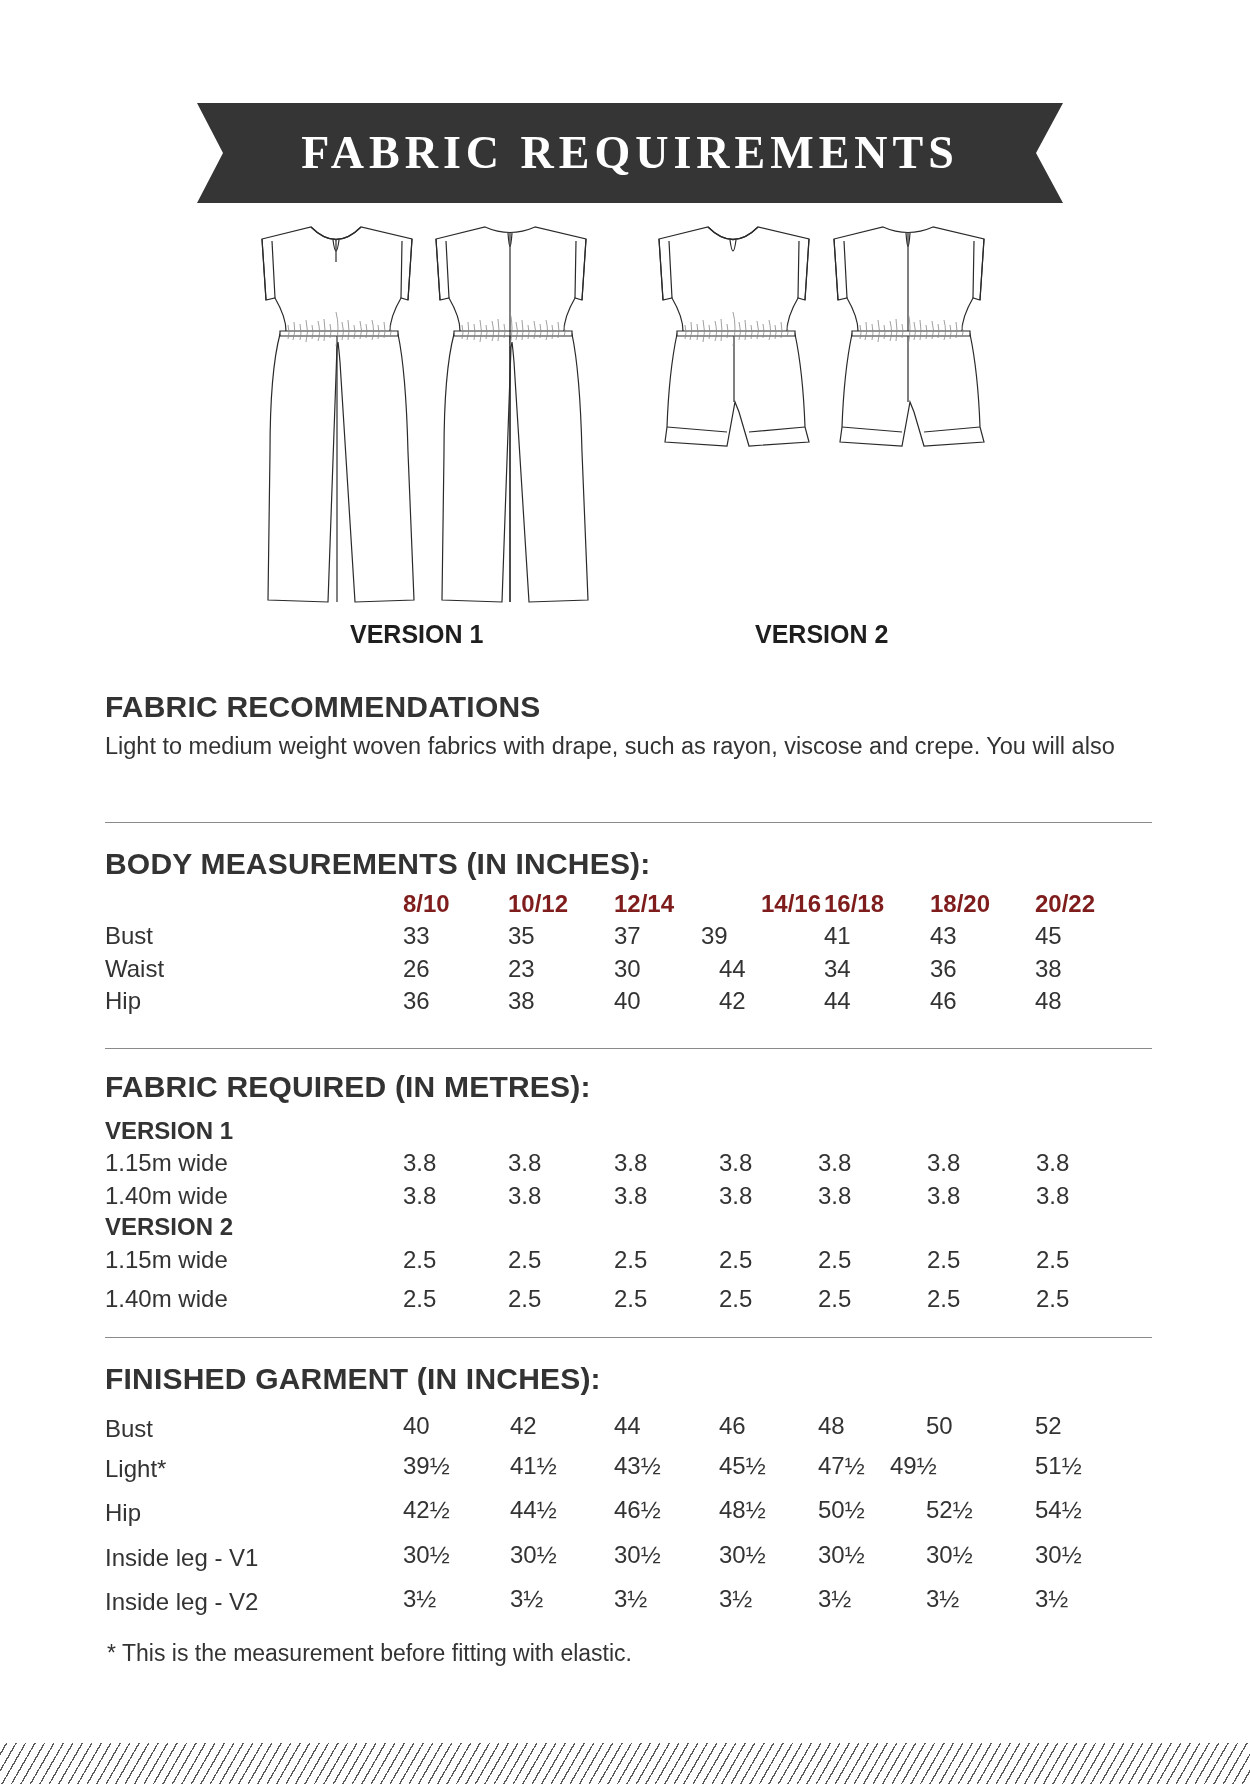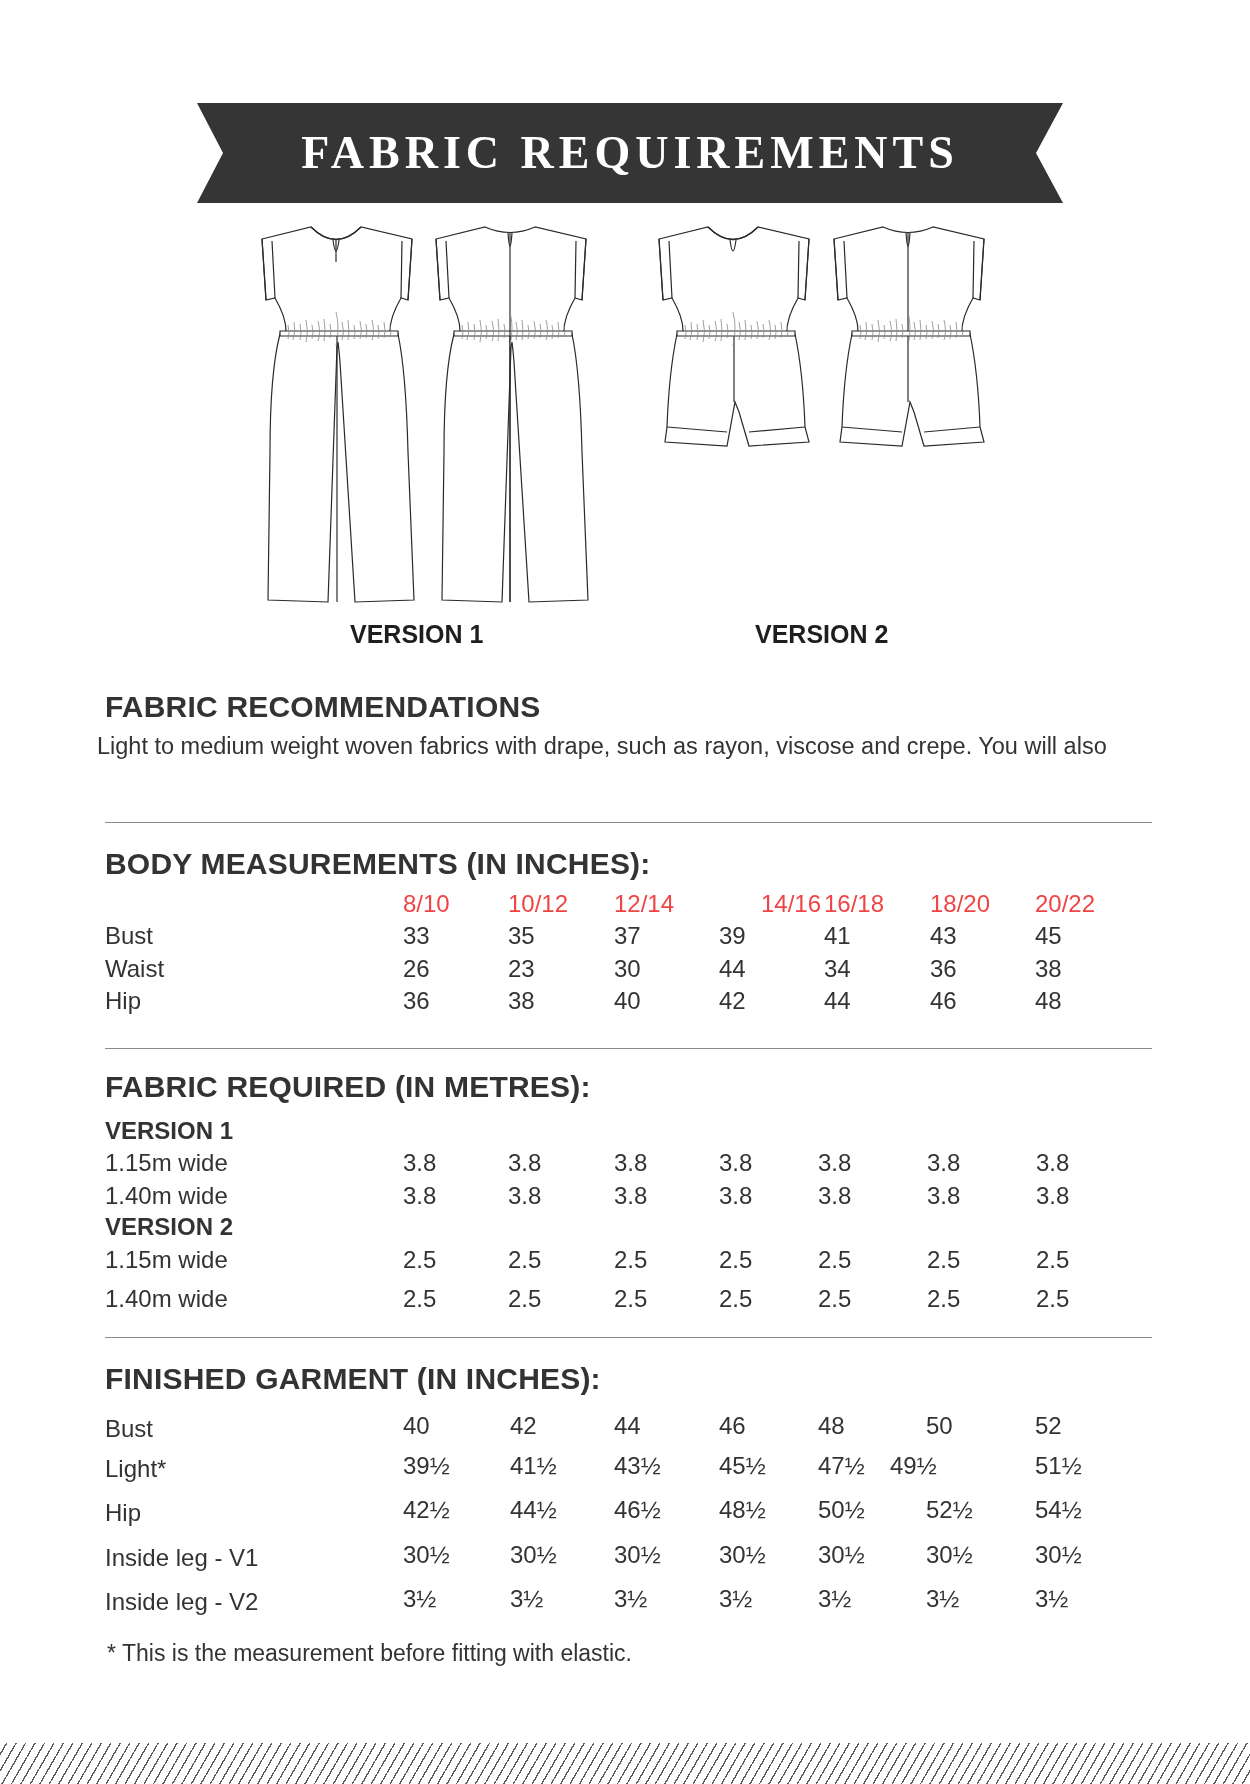--- a/index.html
+++ b/index.html
@@ -6,27 +6,27 @@
   body { width:1250px; height:1784px; position:relative; overflow:hidden;
          font-family:"Liberation Sans", "DejaVu Sans", sans-serif; color:#333333; }
   .abs { position:absolute;font-family:Liberation Serif, serif; }
   .banner { left:197px; top:103px; width:866px; height:100px; }
   .banner svg { position:absolute; left:0; top:0; }
   .banner-title { position:absolute; left:0; top:0; width:866px; height:100px; line-height:100px;
                   text-align:center; color:#ffffff; font-weight:700; font-size:46px; letter-spacing:5px; }
   .illus { position:absolute; }
   .ver-label { position:absolute; font-weight:700; font-size:25px; color:#1e1e1e; letter-spacing:0px; white-space:nowrap; }
   .h2 { position:absolute; left:105px; font-weight:700; font-size:30px; color:#333333; white-space:nowrap; letter-spacing:0.2px; }
-  .para { position:absolute; left:97px; width:1060px; font-size:23.5px; line-height:32px; color:#333333; }
+  .para { position:absolute; left:105px; width:1060px; font-size:23.5px; line-height:32px; color:#333333; }
   .rule { position:absolute; left:105px; width:1047px; height:0; border-top:1.5px solid #8a8a8a; }
   .row { position:absolute; left:0; width:1250px; height:34px; }
   .row .lbl { position:absolute; left:105px; font-size:24px; color:#333; white-space:nowrap; }
   .row .sub { position:absolute; left:105px; font-size:24px; font-weight:700; color:#333; white-space:nowrap; }
   .row .c { position:absolute; font-size:24px; color:#333; white-space:nowrap; }
-  .row .hc { position:absolute; font-size:24px; font-weight:400; color:#ef4444; white-space:nowrap; }
+  .row .hc { position:absolute; font-size:24px; font-weight:700; color:#7f1d1d; white-space:nowrap; }
   .foot { position:absolute; left:107px; font-size:23px; color:#333; white-space:nowrap; }
   .stripes { position:absolute; left:0; top:1743px; width:1250px; height:41px;
      background: repeating-linear-gradient(-60deg, #ffffff 0px, #ffffff 6px, #5a5a5a 6px, #5a5a5a 7.3px, #ffffff 7.3px, #ffffff 8.2px); }
 </style>
 </head>
 <body>
 
 <div class="abs banner">
   <svg width="866" height="100" viewBox="0 0 866 100">
     <polygon points="0,0 866,0 839,50 866,100 0,100 26,50" fill="#353535"></polygon>
@@ -104,21 +104,21 @@
   <span class="hc" style="left:824px">16/18</span>
   <span class="hc" style="left:930px">18/20</span>
   <span class="hc" style="left:1035px">20/22</span>
 </div>
 
 <div class="row" style="top:922px">
   <span class="lbl">Bust</span>
   <span class="c" style="left:403px">33</span>
   <span class="c" style="left:508px">35</span>
   <span class="c" style="left:614px">37</span>
-  <span class="c" style="left:719px">39</span>
+  <span class="c" style="left:701px">39</span>
   <span class="c" style="left:824px">41</span>
   <span class="c" style="left:930px">43</span>
   <span class="c" style="left:1035px">45</span>
 </div>
 <div class="row" style="top:955px">
   <span class="lbl">Waist</span>
   <span class="c" style="left:403px">26</span>
   <span class="c" style="left:508px">23</span>
   <span class="c" style="left:614px">30</span>
   <span class="c" style="left:719px">44</span>

